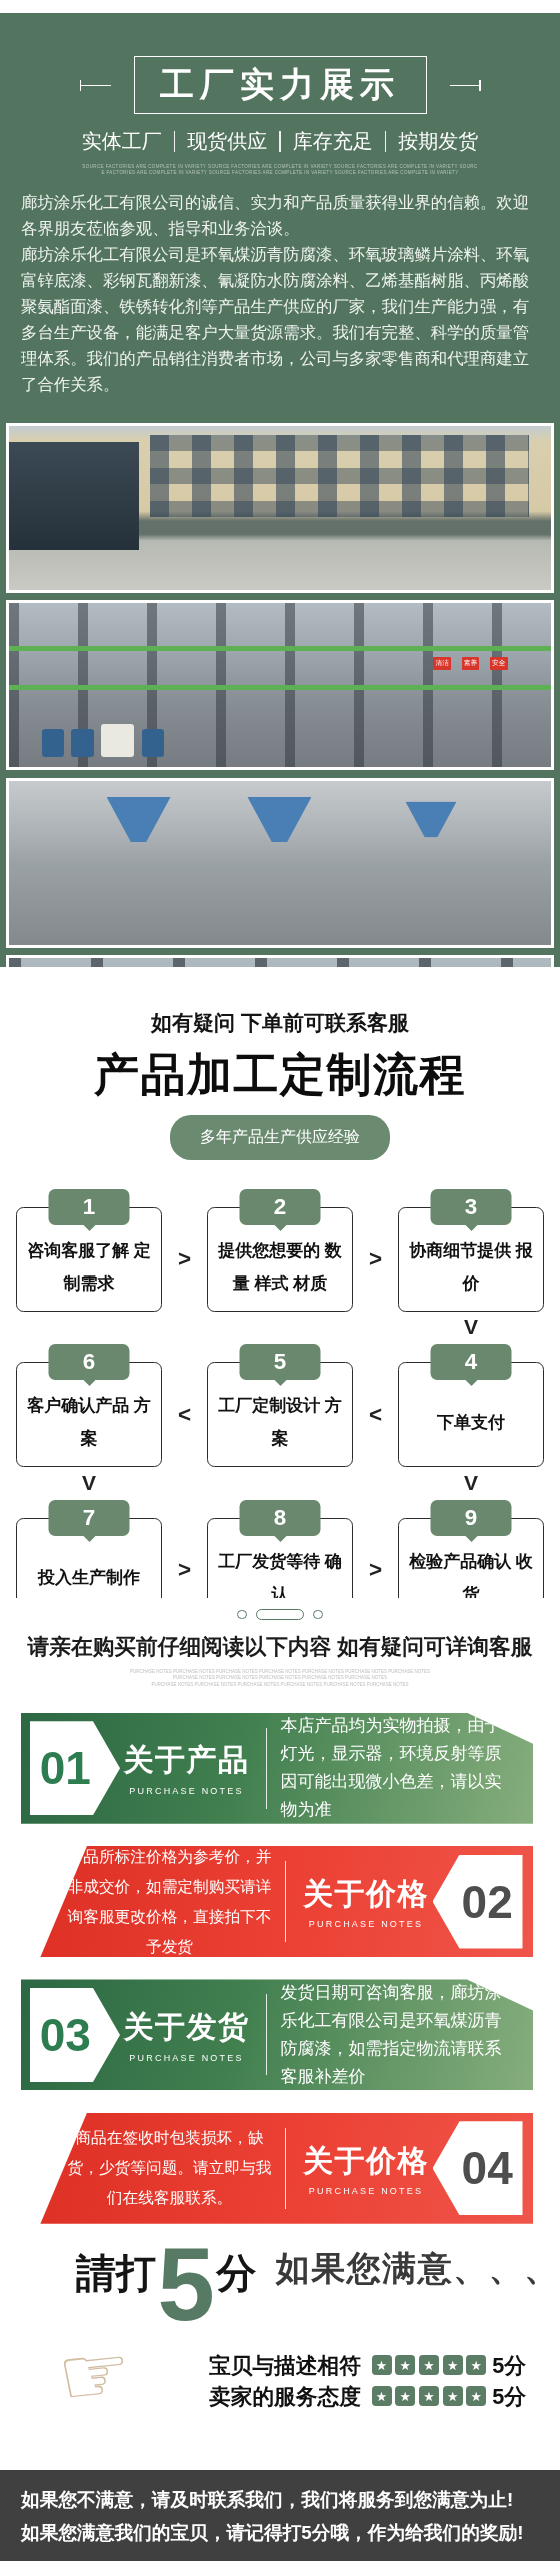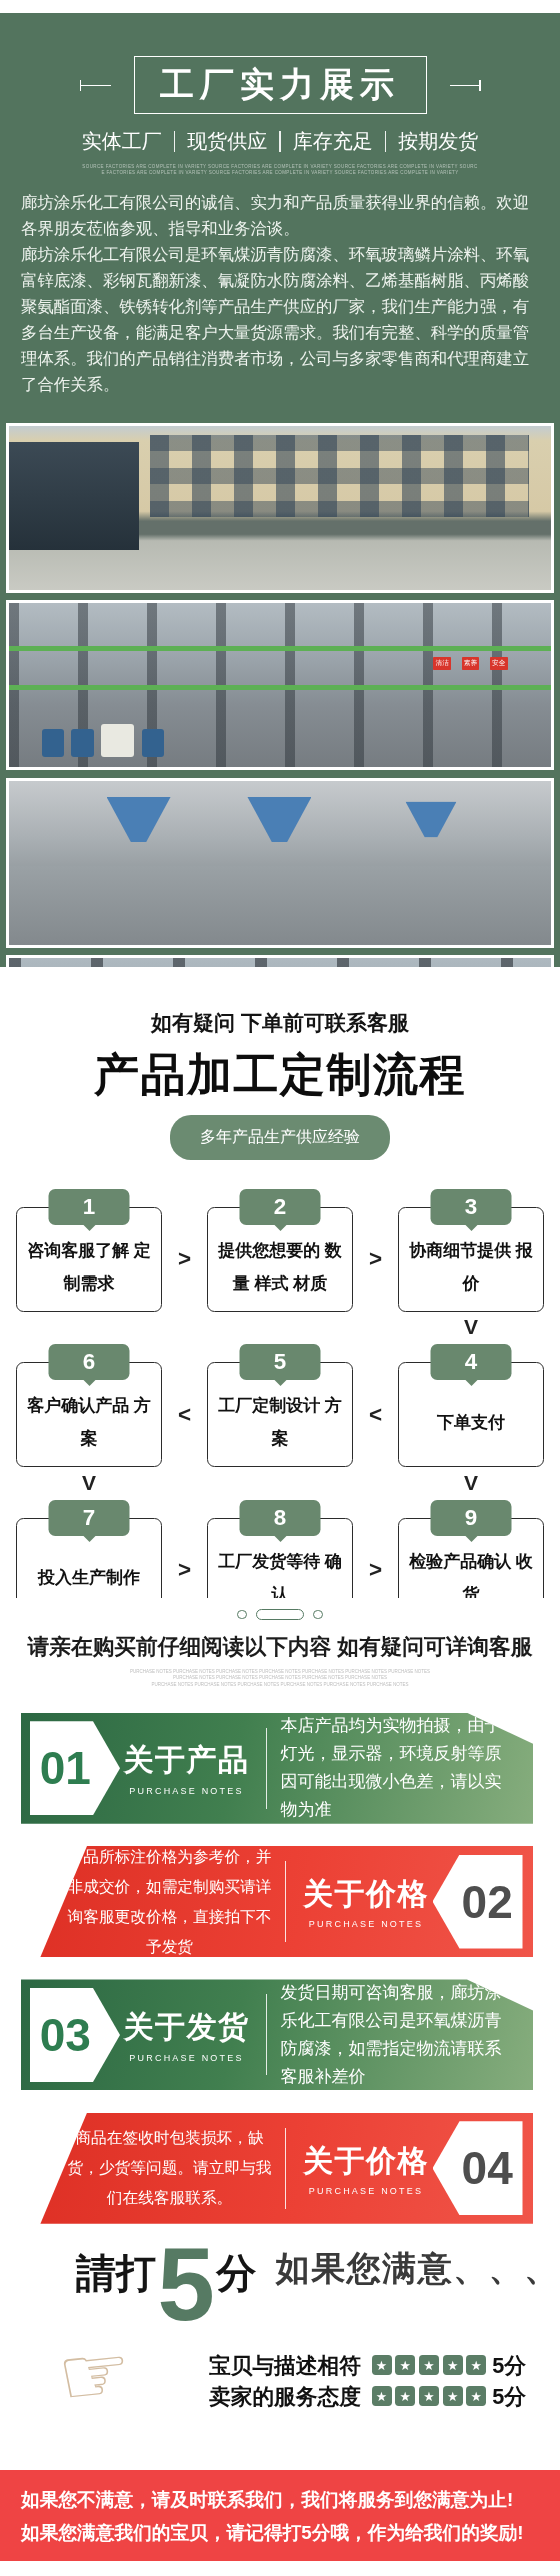--- a/index.html
+++ b/index.html
@@ -120,21 +120,21 @@
   .big-tail { font-size:34px; font-weight:700; color:#3a3a3a; margin-left:19.4px; padding-bottom:12px; letter-spacing:1.5px; }
   .rating-rows { margin:9px 0 0 209px; }
   .rrow { display:flex; align-items:center; height:28px; margin-bottom:3px; }
   .rrow .rlabel { font-size:21.7px; font-weight:700; color:#111; width:158px; }
   .stars { display:flex; gap:3.7px; margin-left:4.5px; }
   .star-box { width:20px; height:20px; background:#5b7d66; border-radius:3.7px; color:#fff;
       font-size:12.7px; display:flex; align-items:center; justify-content:center; }
   .rscore { font-size:21.7px; font-weight:700; color:#111; margin-left:6px; }
 
   
-  .footer { height:91px; background:#ef4444; color:#fff; padding:12.7px 21px 0; }
+  .footer { height:91px; background:#404040; color:#fff; padding:12.7px 21px 0; }
   .footer div { font-size:18.7px; font-weight:600; line-height:33px; }
 </style>
 </head>
 <body>
 
 <div class="strip-top"></div>
 
 <div class="hero">
   <div class="title-row">
     <div class="hline left"></div>

